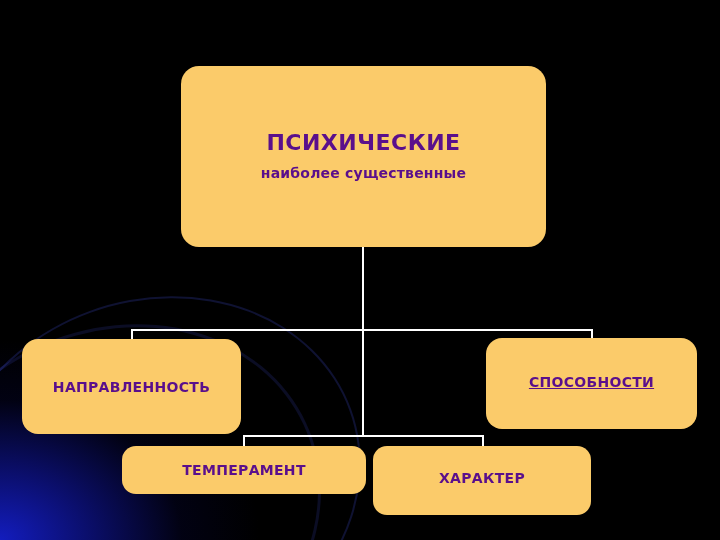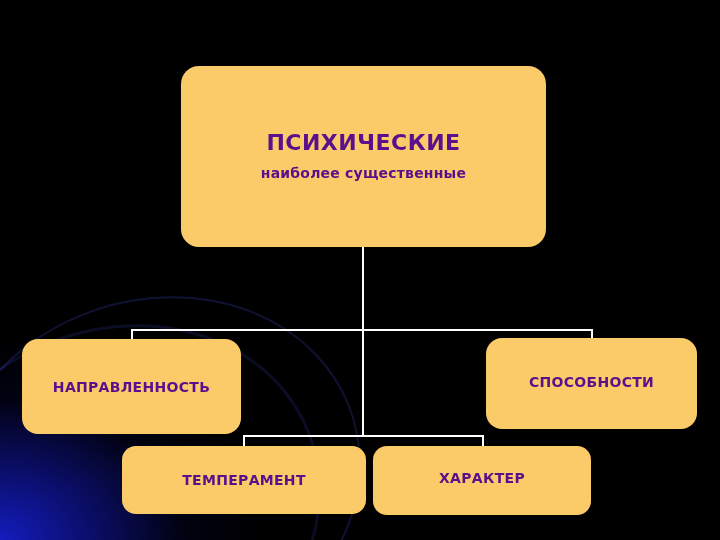--- a/index.html
+++ b/index.html
@@ -39,21 +39,21 @@
 <div class="line" style="left:482px;top:435px;width:2px;height:12px;"></div>
 
 <div class="box top">
   <div class="l1">ПСИХИЧЕСКИЕ</div>
   <div class="l2">наиболее существенные</div>
 </div>
 
 <div class="box small" style="left:22px;top:339px;width:219px;height:95px;border-radius:16px;">
   <span>НАПРАВЛЕННОСТЬ</span>
 </div>
-<div class="box small" style="left:486px;top:338px;width:211px;height:91px;border-radius:16px;padding-bottom:4px;">
+<div class="box small" style="left:486px;top:338px;width:211px;height:91px;border-radius:16px;padding-bottom:4px;text-decoration:underline;">
   <span>СПОСОБНОСТИ</span>
 </div>
-<div class="box small" style="left:122px;top:446px;width:244px;height:68px;border-radius:14px;">
+<div class="box small" style="left:122px;top:446px;width:244px;height:48px;border-radius:14px;">
   <span>ТЕМПЕРАМЕНТ</span>
 </div>
 <div class="box small" style="left:373px;top:446px;width:218px;height:69px;border-radius:14px;padding-bottom:6px;">
   <span>ХАРАКТЕР</span>
 </div>
 
 </body></html>

